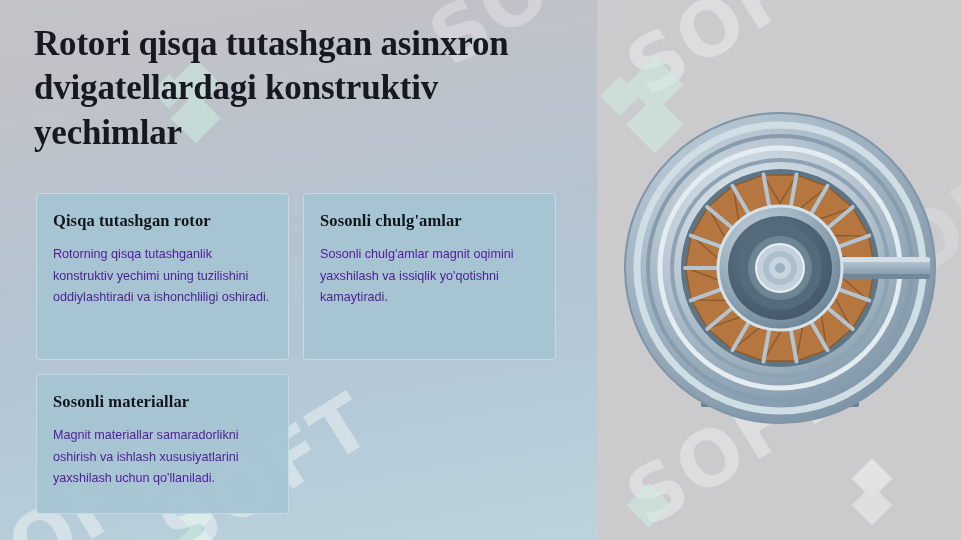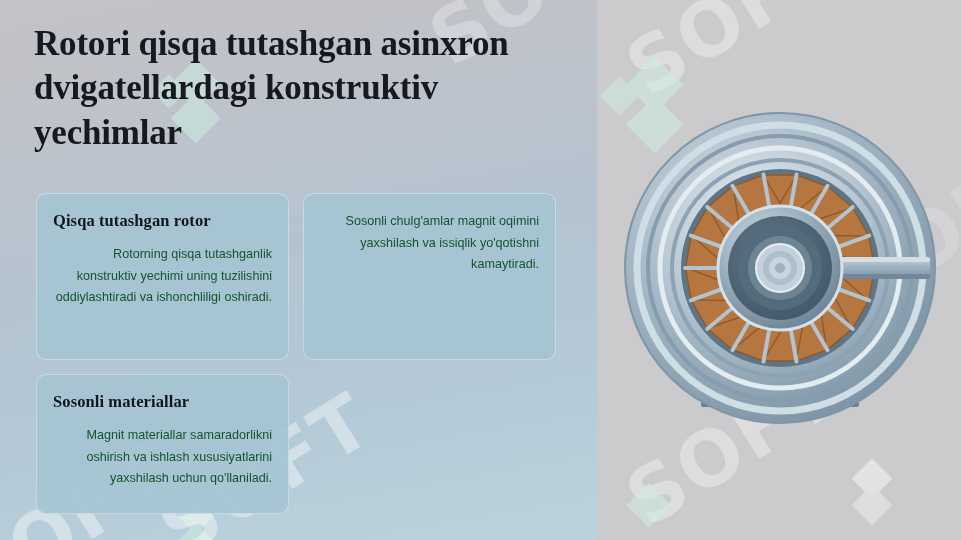--- a/index.html
+++ b/index.html
@@ -93,40 +93,39 @@
     top: 193px;
     width: 520px;
     display: grid;
     grid-template-columns: 253px 253px;
     grid-template-rows: 167px 140px;
     gap: 14px;
   }
   .card {
     background: rgba(166,196,210,0.93);
     border: 1px solid rgba(206,226,235,0.75);
-    border-radius: 10px;
+    border-radius: 4px;
     padding: 17px 16px 10px 16px;
     box-sizing: border-box;
     position: relative;
   }
   .card-title {
     font-family: "Liberation Serif", serif;
     font-weight: 700;
     font-size: 16.5px;
     color: #10161d;
     margin: 0 0 13px 0;
     letter-spacing: 0.1px;
   }
   .card-body {
     font-family: "Liberation Sans", sans-serif;
     font-size: 12.6px;
     line-height: 1.72;
-    color: #14532d;
+    color: #4c1d95;
     margin: 0;
-    text-align: right;
   }
 
   
   #motor-wrap {
     position: absolute;
     left: 18px;
     top: 105px;
     width: 330px;
     height: 330px;
   }
@@ -160,20 +159,21 @@
 
     <div id="cards">
 
       <div class="card">
         <p class="card-title">Qisqa tutashgan rotor</p>
         <p class="card-body">Rotorning qisqa tutashganlik konstruktiv yechimi uning tuzilishini oddiylashtiradi va ishonchliligi oshiradi.</p>
       </div>
 
 
       <div class="card">
+        <p class="card-title">Sosonli chulg'amlar</p>
         <p class="card-body">Sosonli chulg'amlar magnit oqimini yaxshilash va issiqlik yo'qotishni kamaytiradi.</p>
       </div>
 
       <div class="card">
         <p class="card-title">Sosonli materiallar</p>
         <p class="card-body">Magnit materiallar samaradorlikni oshirish va ishlash xususiyatlarini yaxshilash uchun qo'llaniladi.</p>
       </div>
 
     </div>
   </div>

